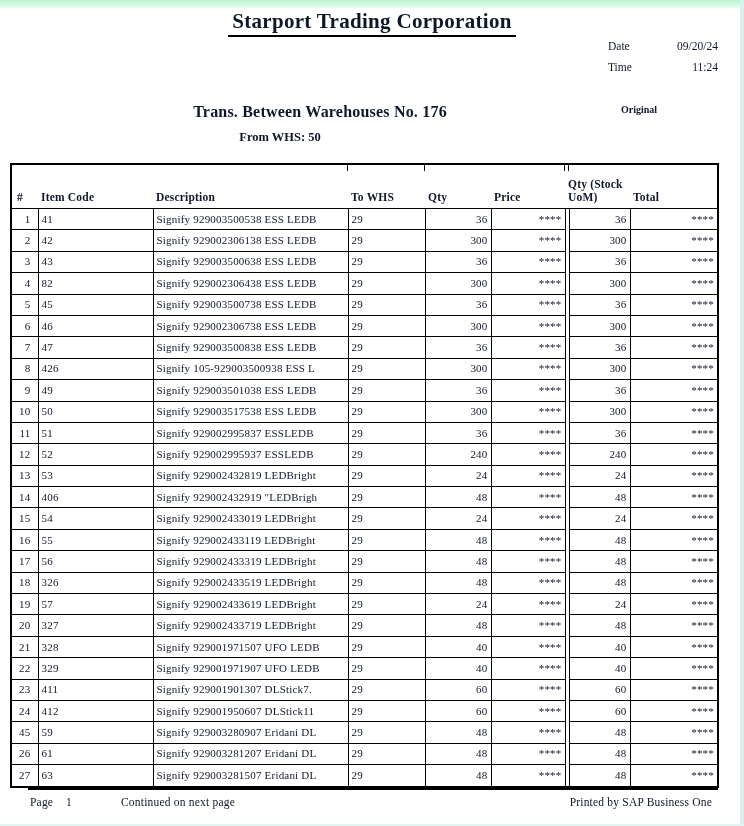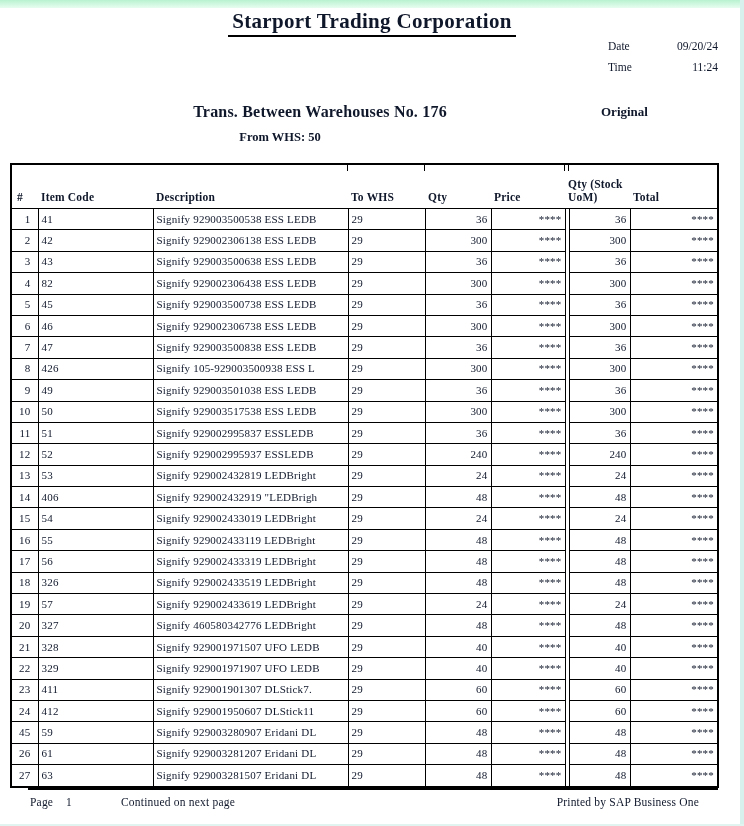--- a/index.html
+++ b/index.html
@@ -21,21 +21,21 @@
   .company{display:inline-block;font-size:21px;font-weight:bold;letter-spacing:.3px;
     border-bottom:2.5px solid #000;padding:0 4px 1px 4px;}
 
   .dt-block{position:absolute;top:40px;left:608px;width:110px;font-size:11.5px;}
   .dt-row{display:flex;justify-content:space-between;margin-bottom:9px;}
   .dt-label{text-align:left;}
   .dt-value{text-align:right;}
 
   .doc-title-wrap{position:absolute;top:103px;left:0;width:640px;text-align:center;}
   .doc-title{font-size:16px;font-weight:bold;letter-spacing:.2px;}
-  .copy-type{position:absolute;top:104px;left:601px;font-size:13px;font-weight:bold;}
+  .copy-type{position:absolute;top:104px;left:621px;font-size:10px;font-weight:bold;}
   .from-whs-wrap{position:absolute;top:127px;left:0;width:560px;text-align:center;}
   .from-whs{font-size:12.5px;font-weight:bold;}
 
   table.report{
     position:absolute;left:10px;top:163px;
     width:707px;border-collapse:collapse;table-layout:fixed;
     border:2px solid #000;
     font-size:11px;letter-spacing:.2px;
   }
   col.c-num{width:27px;}  col.c-code{width:115px;} col.c-desc{width:195px;}
@@ -59,21 +59,21 @@
   tbody td.col-price,tbody td.col-total{font-size:11px;}
 
   .tick{position:absolute;top:163px;width:1px;height:8px;background:#000;}
   .tick.t1{left:347px;} .tick.t2{left:424px;} .tick.t3{left:564px;} .tick.t4{left:568px;}
 
   .footer-line{position:absolute;left:28px;top:788px;width:690px;height:2px;background:#000;}
   .footer{position:absolute;top:796px;left:0;width:744px;font-size:11.5px;letter-spacing:.2px;}
   .f-page{position:absolute;left:30px;}
   .f-pagenum{position:absolute;left:66px;}
   .f-continued{position:absolute;left:121px;}
-  .f-printed{position:absolute;right:45px;padding-left:20px;}
+  .f-printed{position:absolute;right:32px;padding-left:20px;}
 </style>
 </head>
 <body>
 
 <div class="page">
 
   <div class="strip-top"></div>
   <div class="strip-right"></div>
   <div class="strip-bottom"></div>
 
@@ -330,21 +330,21 @@
           <td class="col-whs">29</td>
           <td class="col-qty">24</td>
           <td class="col-price">****</td>
           <td class="col-gap"></td>
           <td class="col-stock">24</td>
           <td class="col-total">****</td>
         </tr>
         <tr>
           <td class="col-num">20</td>
           <td class="col-code">327</td>
-          <td class="col-desc">Signify 460580342776 LEDBright</td>
+          <td class="col-desc">Signify 929002433719 LEDBright</td>
           <td class="col-whs">29</td>
           <td class="col-qty">48</td>
           <td class="col-price">****</td>
           <td class="col-gap"></td>
           <td class="col-stock">48</td>
           <td class="col-total">****</td>
         </tr>
         <tr>
           <td class="col-num">21</td>
           <td class="col-code">328</td>

